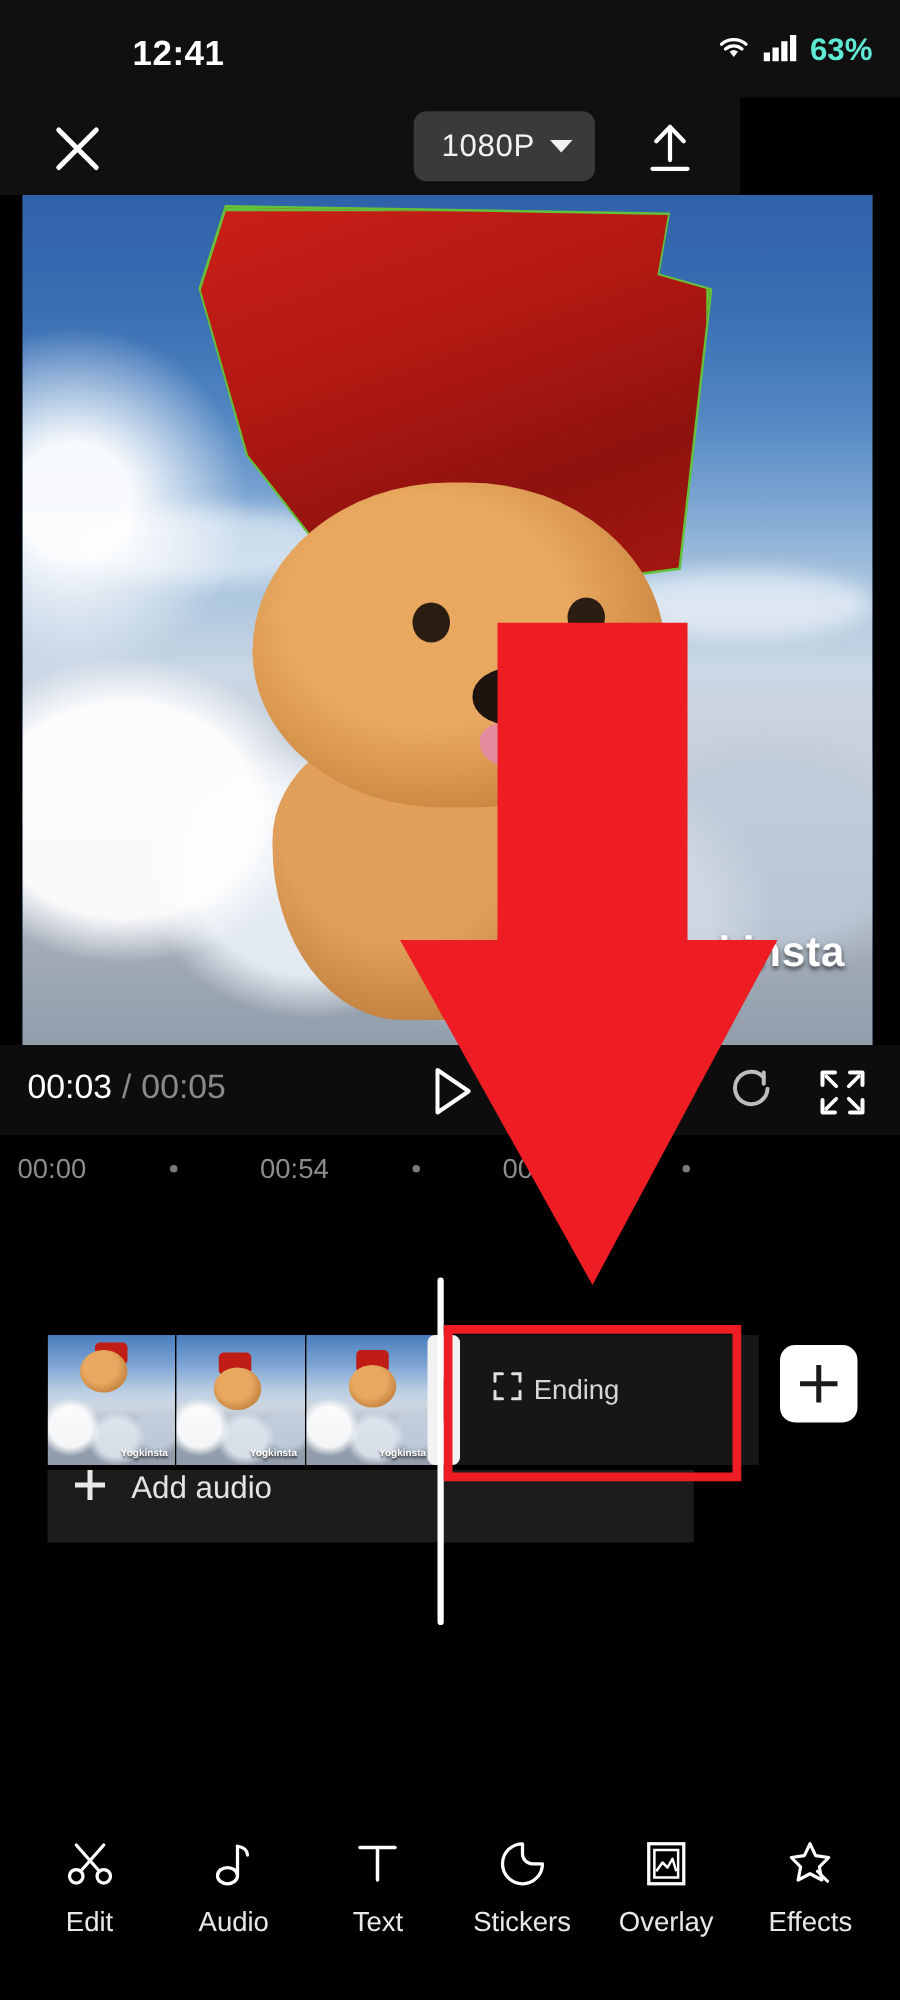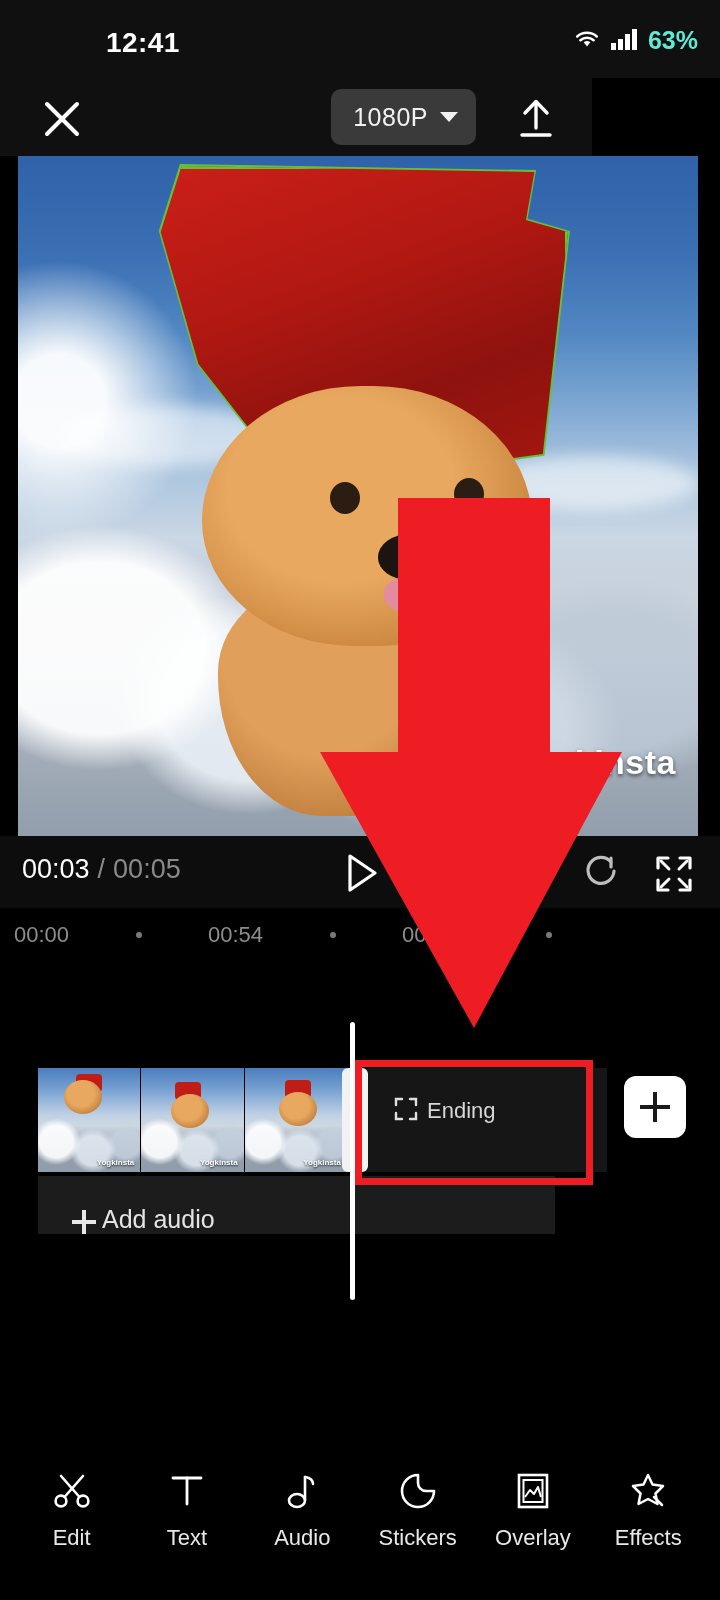--- a/index.html
+++ b/index.html
@@ -229,21 +229,21 @@
   .add-clip-plus { position: relative; width: 30px; height: 30px; }
   .add-clip-plus::before, .add-clip-plus::after {
     content: ""; position: absolute; background: #1a1a1a;
   }
   .add-clip-plus::before { left: 0; top: 13px; width: 30px; height: 4px; }
   .add-clip-plus::after { left: 13px; top: 0; width: 4px; height: 30px; }
 
   .audio-track {
     position: absolute; left: 38px; top: 218px; width: 517px; height: 58px;
     background: #1c1c1c;
-    display: flex; align-items: flex-end; gap: 6px; padding-left: 34px;
+    display: flex; align-items: flex-start; gap: 21px; padding-left: 22px;
   }
   .audio-plus { position: relative; width: 24px; height: 24px; }
   .audio-plus::before, .audio-plus::after {
     content: ""; position: absolute; background: #e8e8e8;
   }
   .audio-plus::before { left: 0; top: 10px; width: 24px; height: 4px; }
   .audio-plus::after { left: 10px; top: 0; width: 4px; height: 24px; }
   .audio-label { color: #e4e4e4; font-size: 25px; }
 
   .playhead {
@@ -453,35 +453,35 @@
             <circle cx="31" cy="30" r="5.4" stroke="#fff" stroke-width="2.6" fill="none"></circle>
             <line x1="12.5" y1="26" x2="31" y2="5" stroke="#fff" stroke-width="2.6" stroke-linecap="round"></line>
             <line x1="27.5" y1="26" x2="9" y2="5" stroke="#fff" stroke-width="2.6" stroke-linecap="round"></line>
           </svg>
         </span>
         <span class="tool-label">Edit</span>
       </div>
       <div class="tool">
         <span class="tool-icon">
           <svg width="40" height="40" viewBox="0 0 40 40">
-            <line x1="6" y1="7" x2="34" y2="7" stroke="#fff" stroke-width="2.8" stroke-linecap="round"></line>
-            <line x1="20" y1="7" x2="20" y2="33" stroke="#fff" stroke-width="2.8" stroke-linecap="round"></line>
-          </svg>
-        </span>
-        <span class="tool-label">Text</span>
+            <ellipse cx="15" cy="29.5" rx="8" ry="6.5" stroke="#fff" stroke-width="2.6" fill="none"></ellipse>
+            <line x1="23" y1="29" x2="23" y2="6" stroke="#fff" stroke-width="2.6" stroke-linecap="round"></line>
+            <path d="M23 6 c6 1 8 4 8 7" stroke="#fff" stroke-width="2.6" fill="none" stroke-linecap="round"></path>
+          </svg>
+        </span>
+        <span class="tool-label">Audio</span>
       </div>
       <div class="tool">
         <span class="tool-icon">
           <svg width="40" height="40" viewBox="0 0 40 40">
-            <ellipse cx="15" cy="29.5" rx="8" ry="6.5" stroke="#fff" stroke-width="2.6" fill="none"></ellipse>
-            <line x1="23" y1="29" x2="23" y2="6" stroke="#fff" stroke-width="2.6" stroke-linecap="round"></line>
-            <path d="M23 6 c6 1 8 4 8 7" stroke="#fff" stroke-width="2.6" fill="none" stroke-linecap="round"></path>
-          </svg>
-        </span>
-        <span class="tool-label">Audio</span>
+            <line x1="6" y1="7" x2="34" y2="7" stroke="#fff" stroke-width="2.8" stroke-linecap="round"></line>
+            <line x1="20" y1="7" x2="20" y2="33" stroke="#fff" stroke-width="2.8" stroke-linecap="round"></line>
+          </svg>
+        </span>
+        <span class="tool-label">Text</span>
       </div>
       <div class="tool">
         <span class="tool-icon">
           <svg width="40" height="40" viewBox="0 0 40 40">
             <path d="M20 4 a16 16 0 1 0 16 16 L28 20 a8 8 0 0 1 -8 -8 z" stroke="#fff" stroke-width="2.6" fill="none" stroke-linejoin="round"></path>
             <path d="M26 4 L36 14" stroke="#fff" stroke-width="0" fill="none"></path>
           </svg>
         </span>
         <span class="tool-label">Stickers</span>
       </div>

